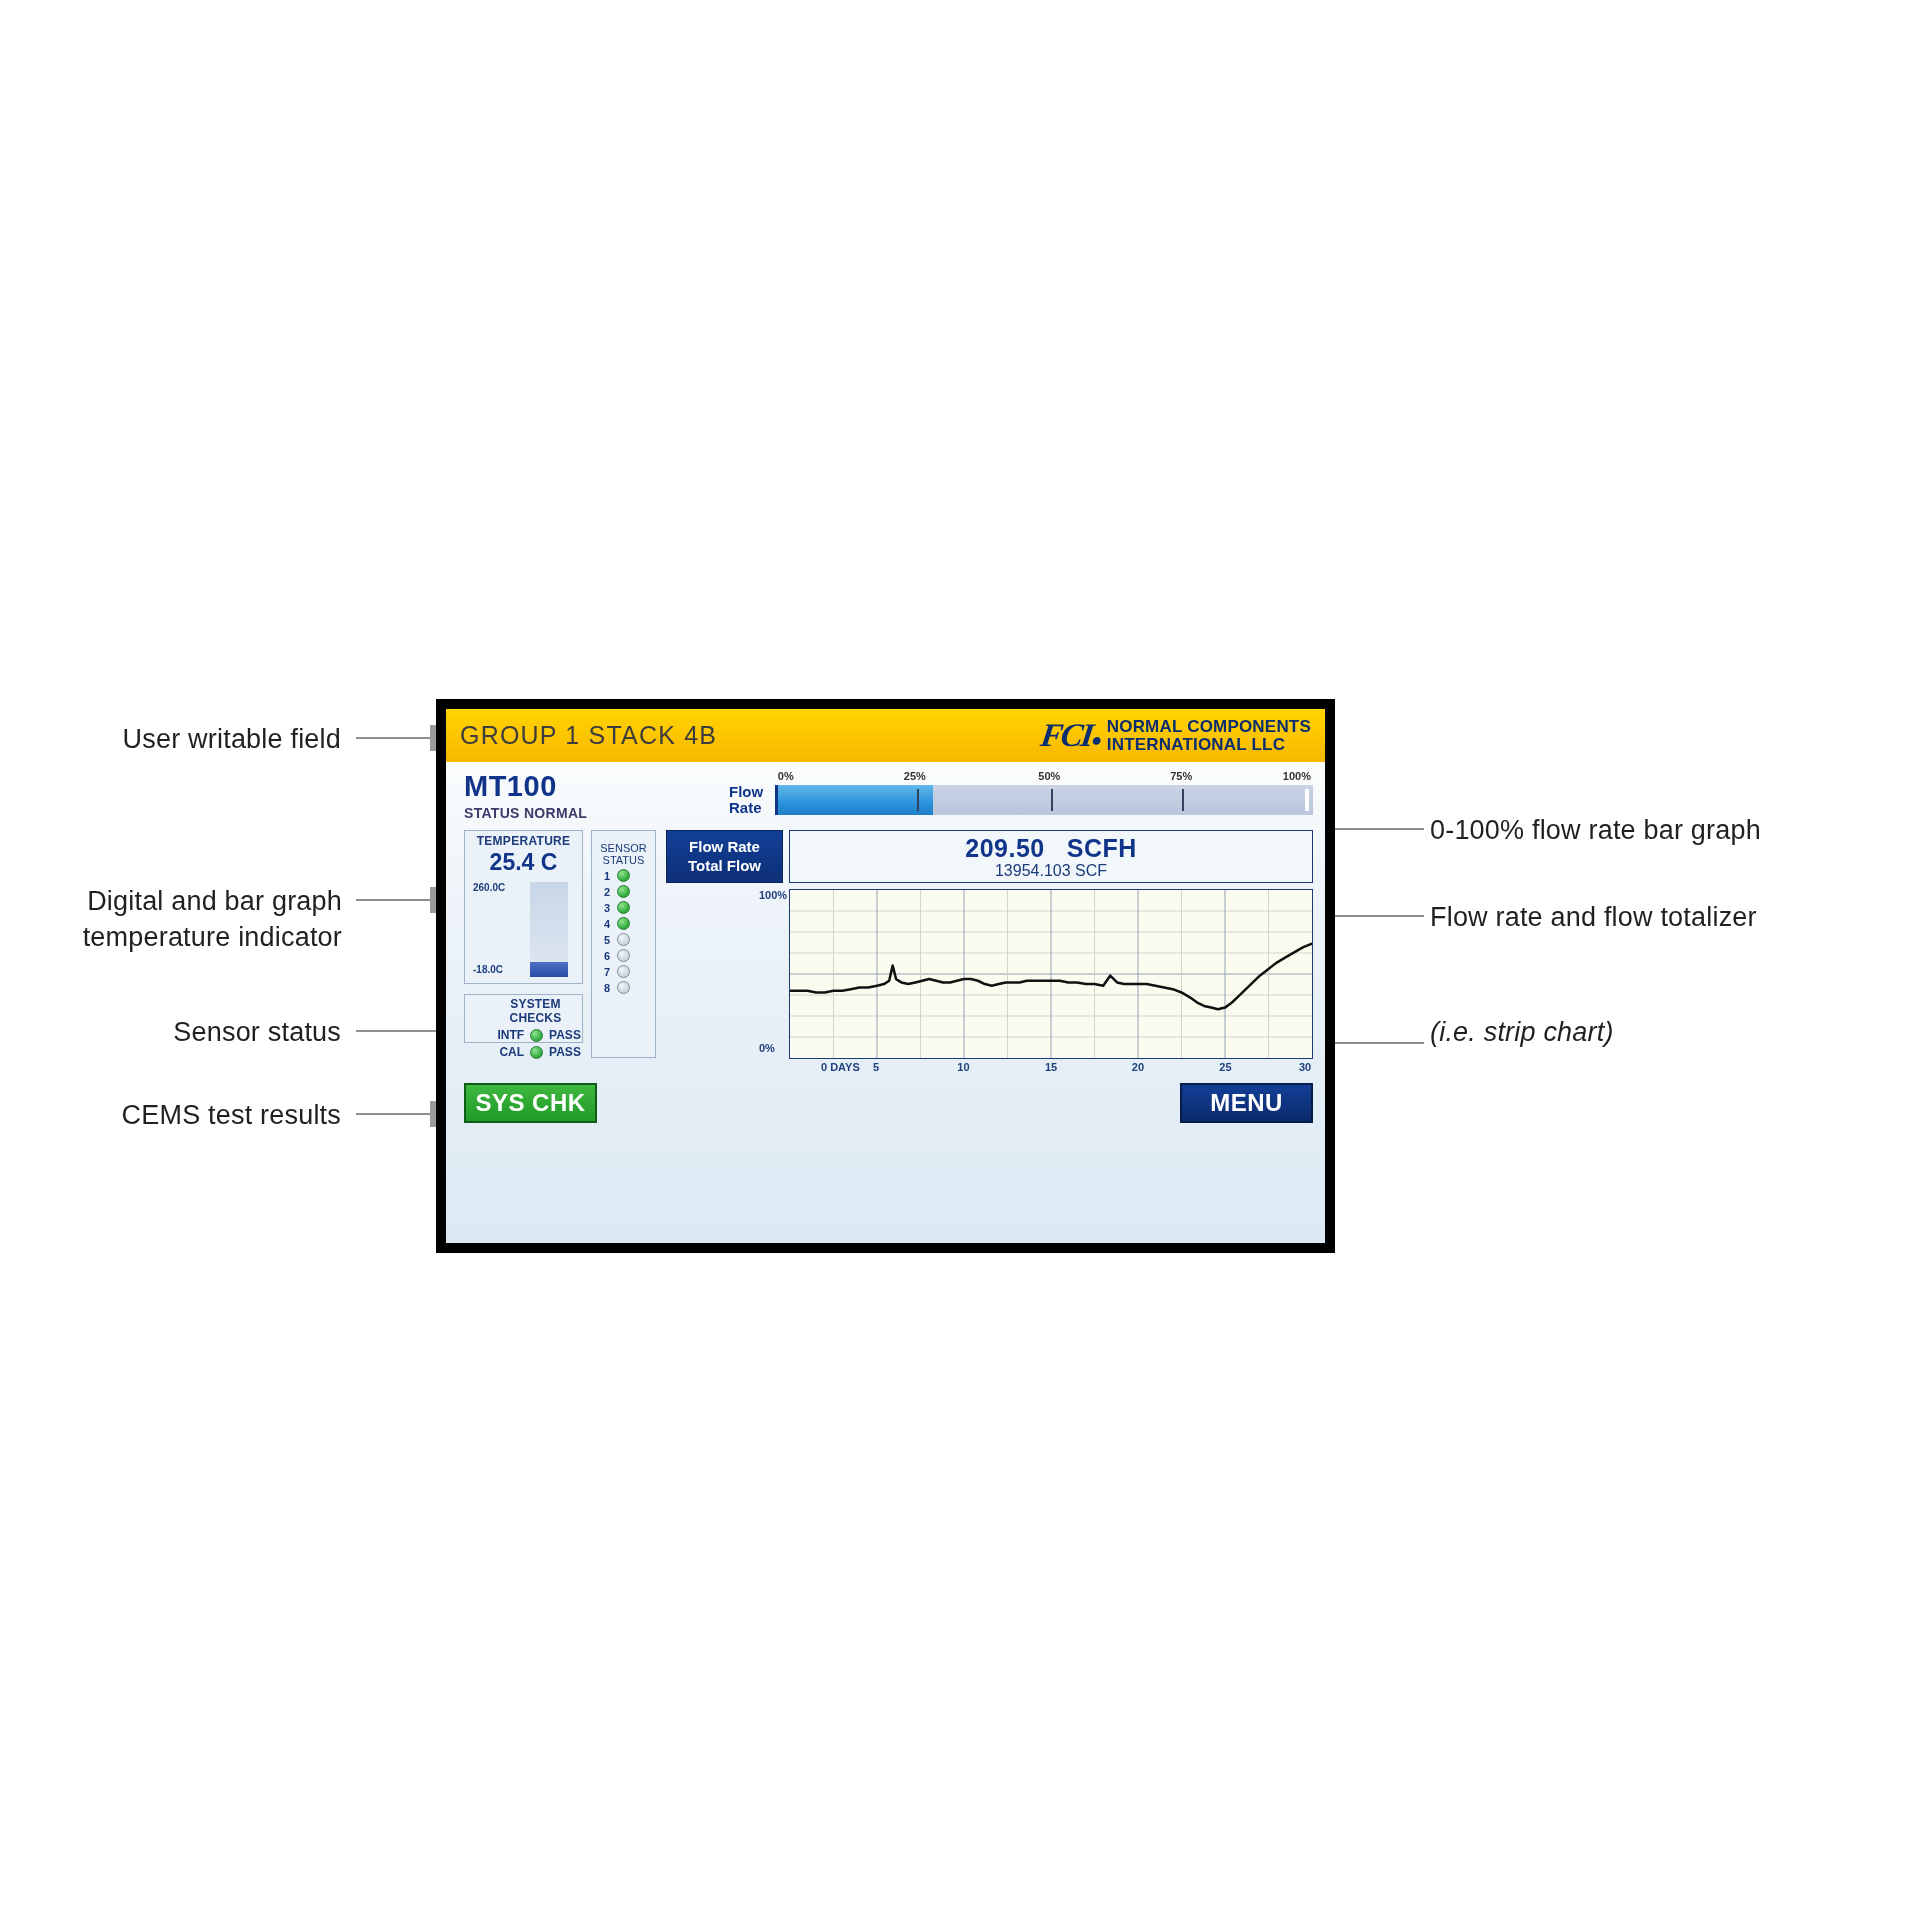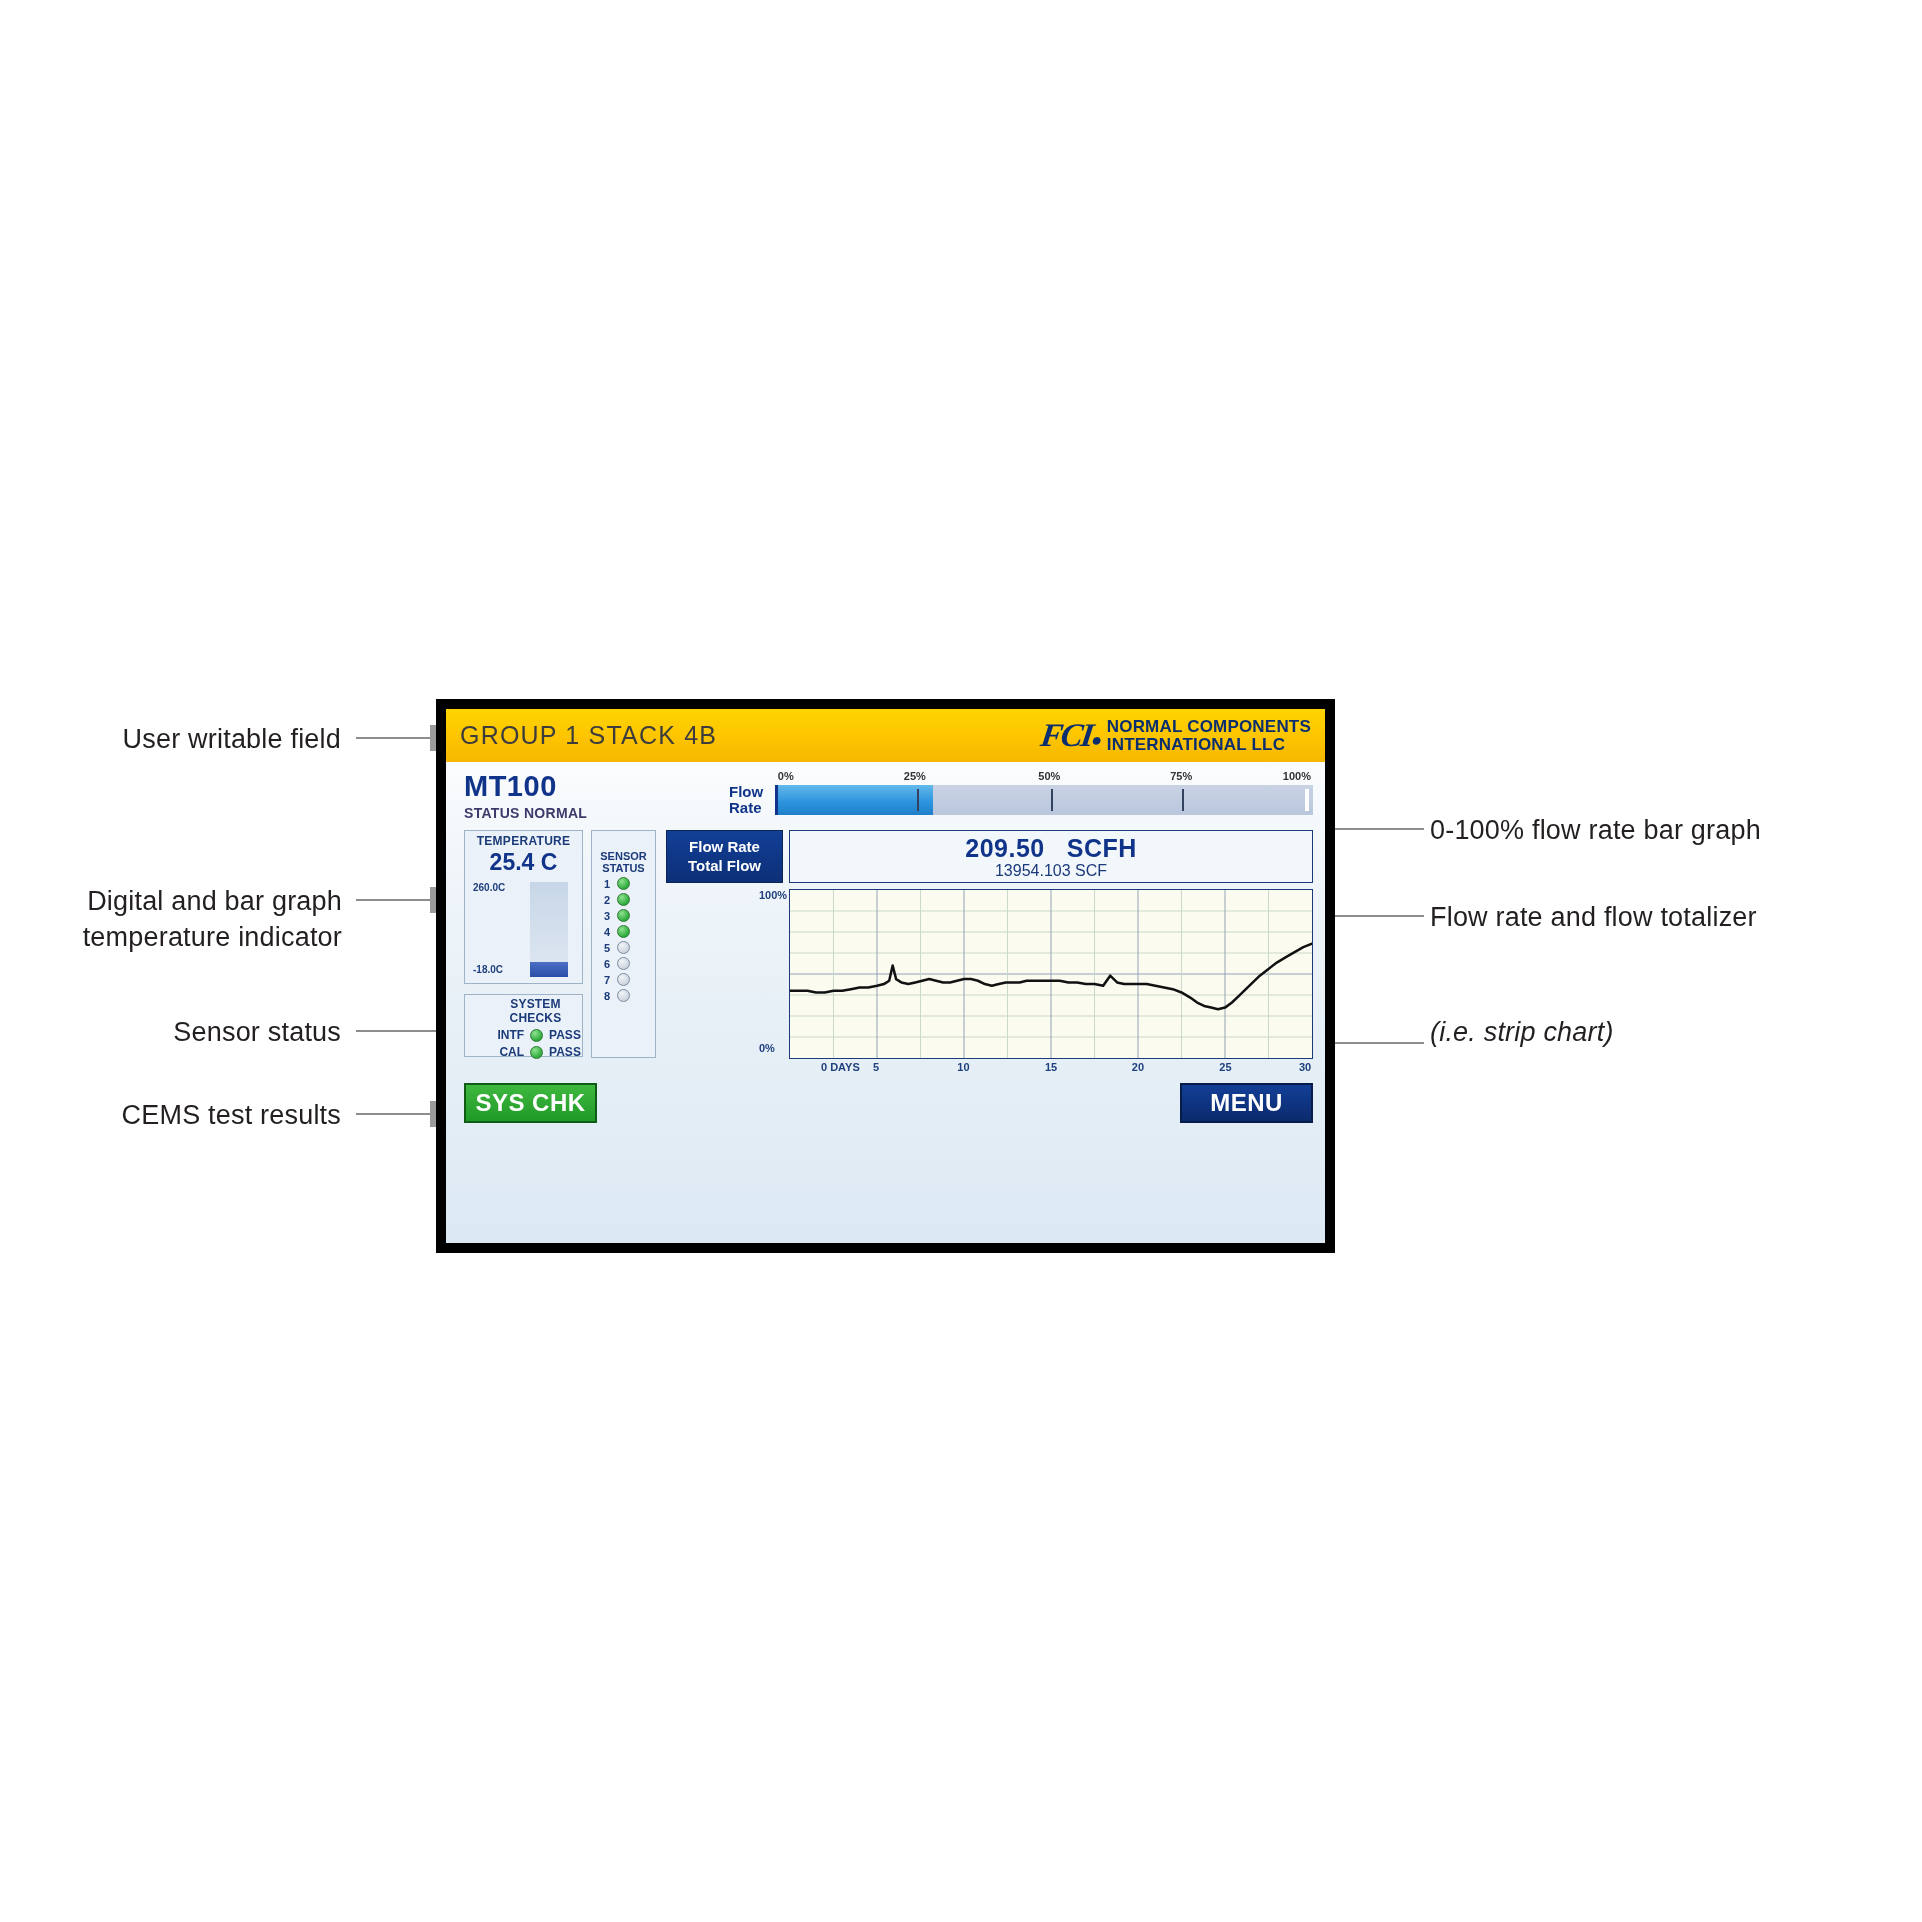--- a/index.html
+++ b/index.html
@@ -233,25 +233,25 @@
     left: 145px;
     top: 121px;
     width: 65px;
     height: 228px;
     background: #eaf1f8;
     border: 1px solid #9fb3c8;
     box-sizing: border-box;
   }
   #sensor-panel .hdr {
     font-size: 11px;
-    font-weight: bold;
+    font-weight: normal;
     color: #1b3a7a;
     text-align: center;
     line-height: 1.1;
-    margin-top: 19px;
+    margin-top: 11px;
   }
   .sensor-row {
     display: flex;
     align-items: center;
     gap: 7px;
     margin: 3px 0 0 12px;
     font-size: 11px;
     font-weight: bold;
     color: #1b3a7a;
   }
@@ -263,21 +263,21 @@
   }
   .led.on  { background: radial-gradient(circle at 35% 30%, #8fe38f, #2eaa3b 70%); border-color:#2c7a35; }
   .led.off { background: radial-gradient(circle at 35% 30%, #f2f5f8, #c9d2dc 75%); }
 
   
   #syschk-panel {
     position: absolute;
     left: 18px;
     top: 285px;
     width: 119px;
-    height: 63px;
+    height: 49px;
     background: #eaf1f8;
     border: 1px solid #9fb3c8;
     box-sizing: border-box;
     padding-left: 24px;
   }
   #syschk-panel .hdr {
     font-size: 12px;
     font-weight: bold;
     color: #1b3a7a;
     text-align: center;

